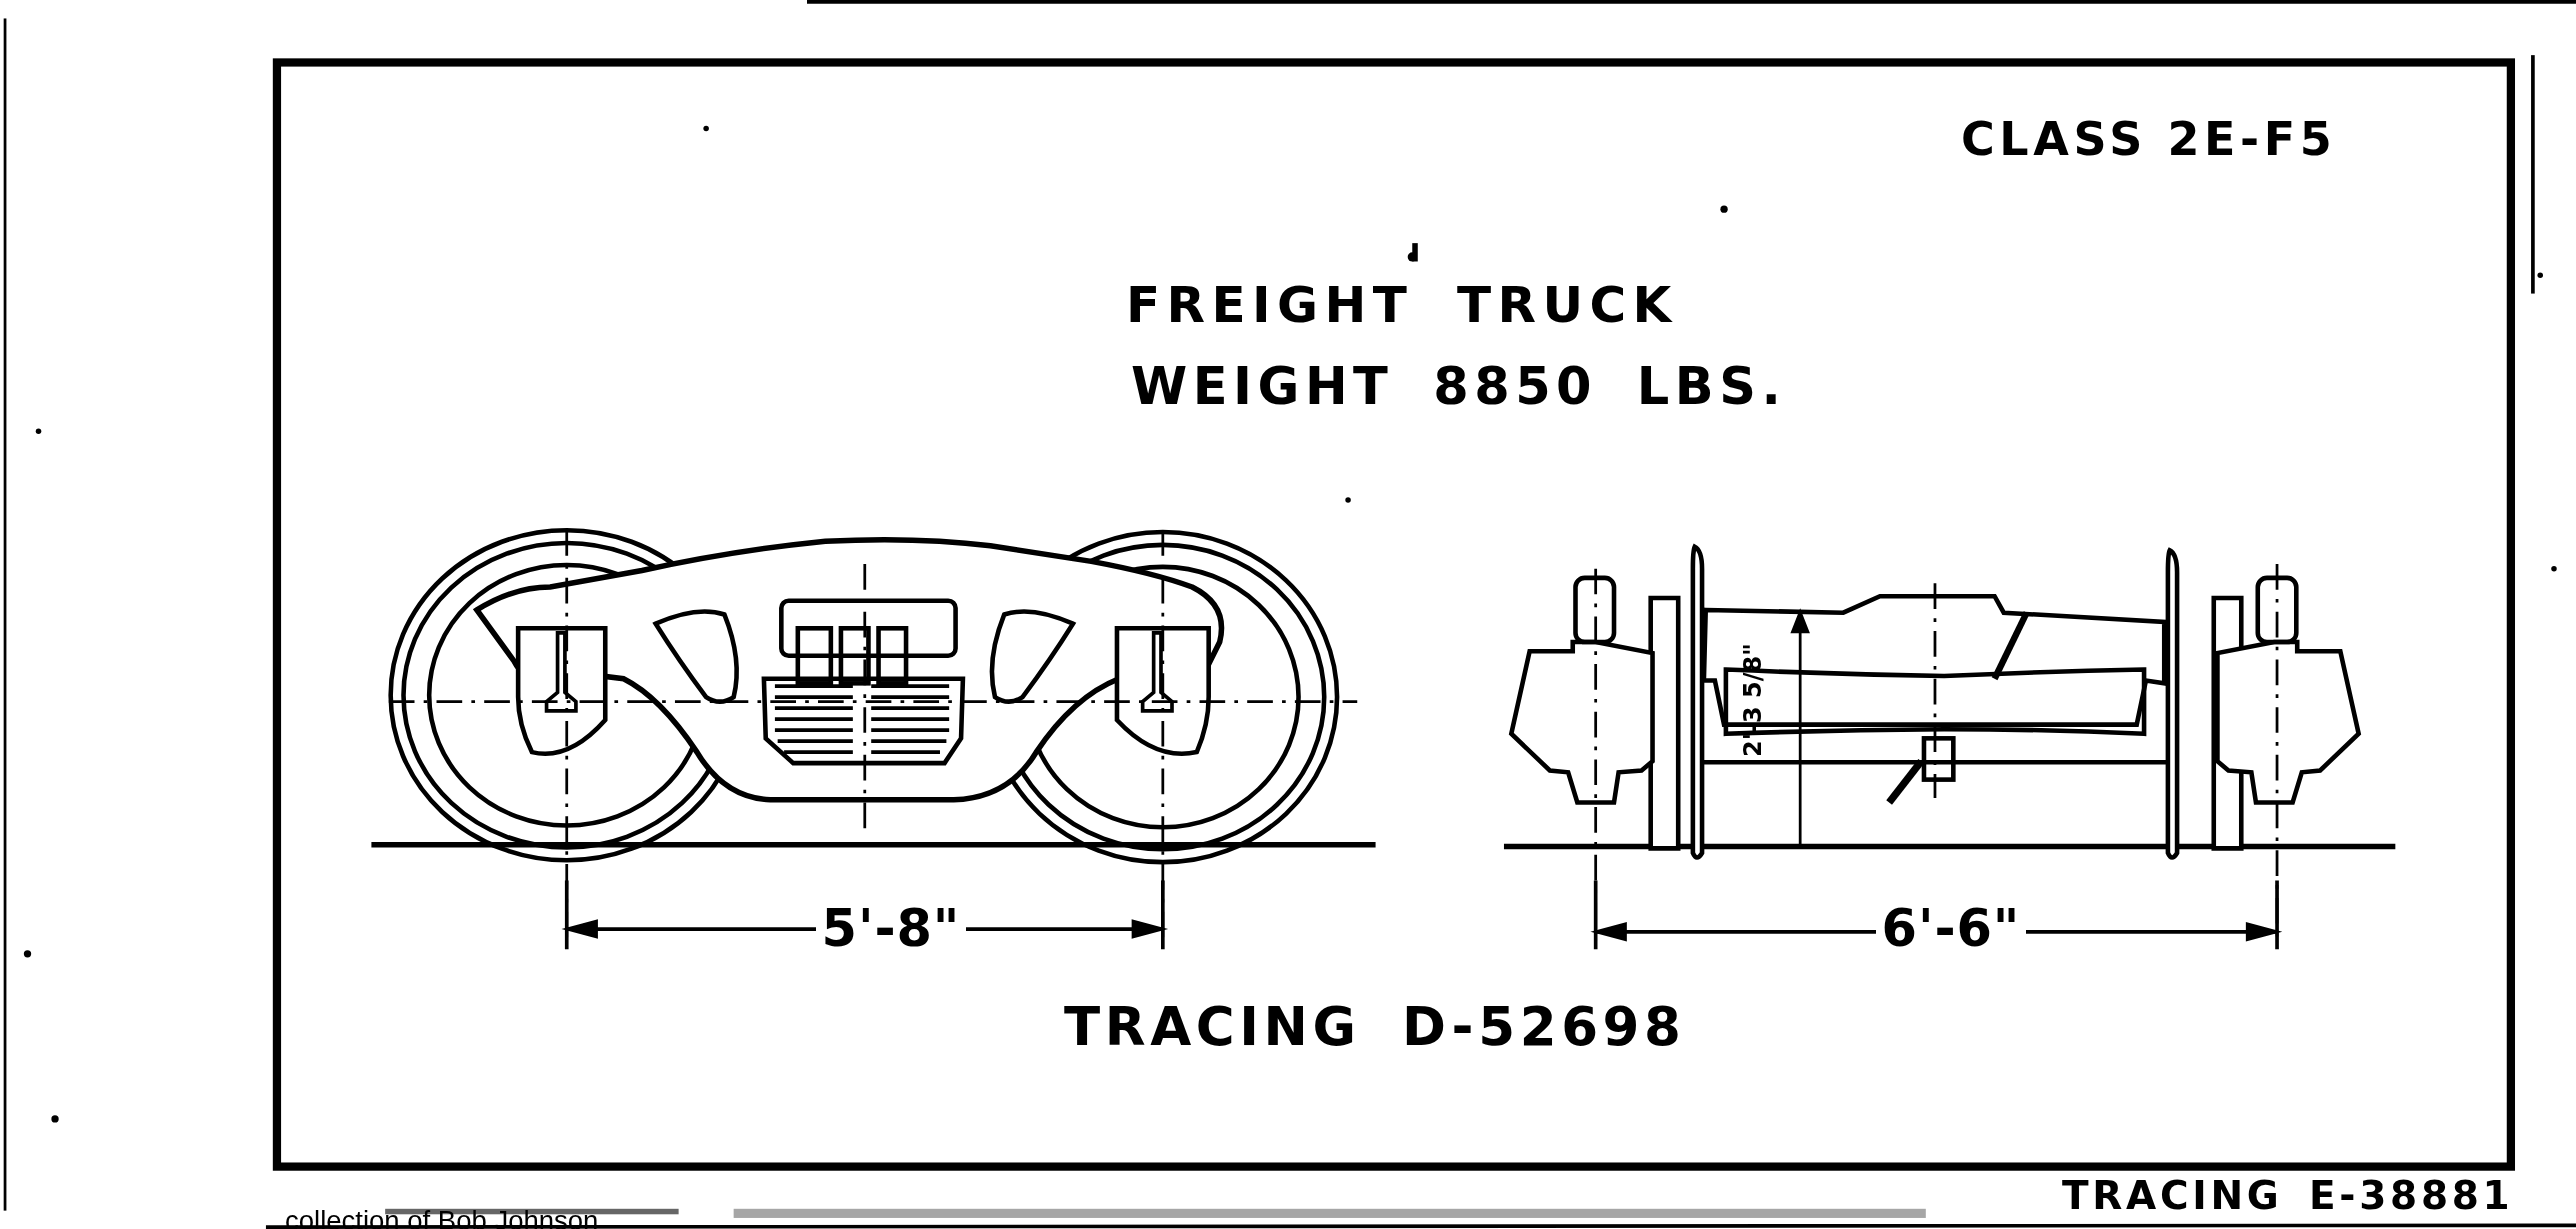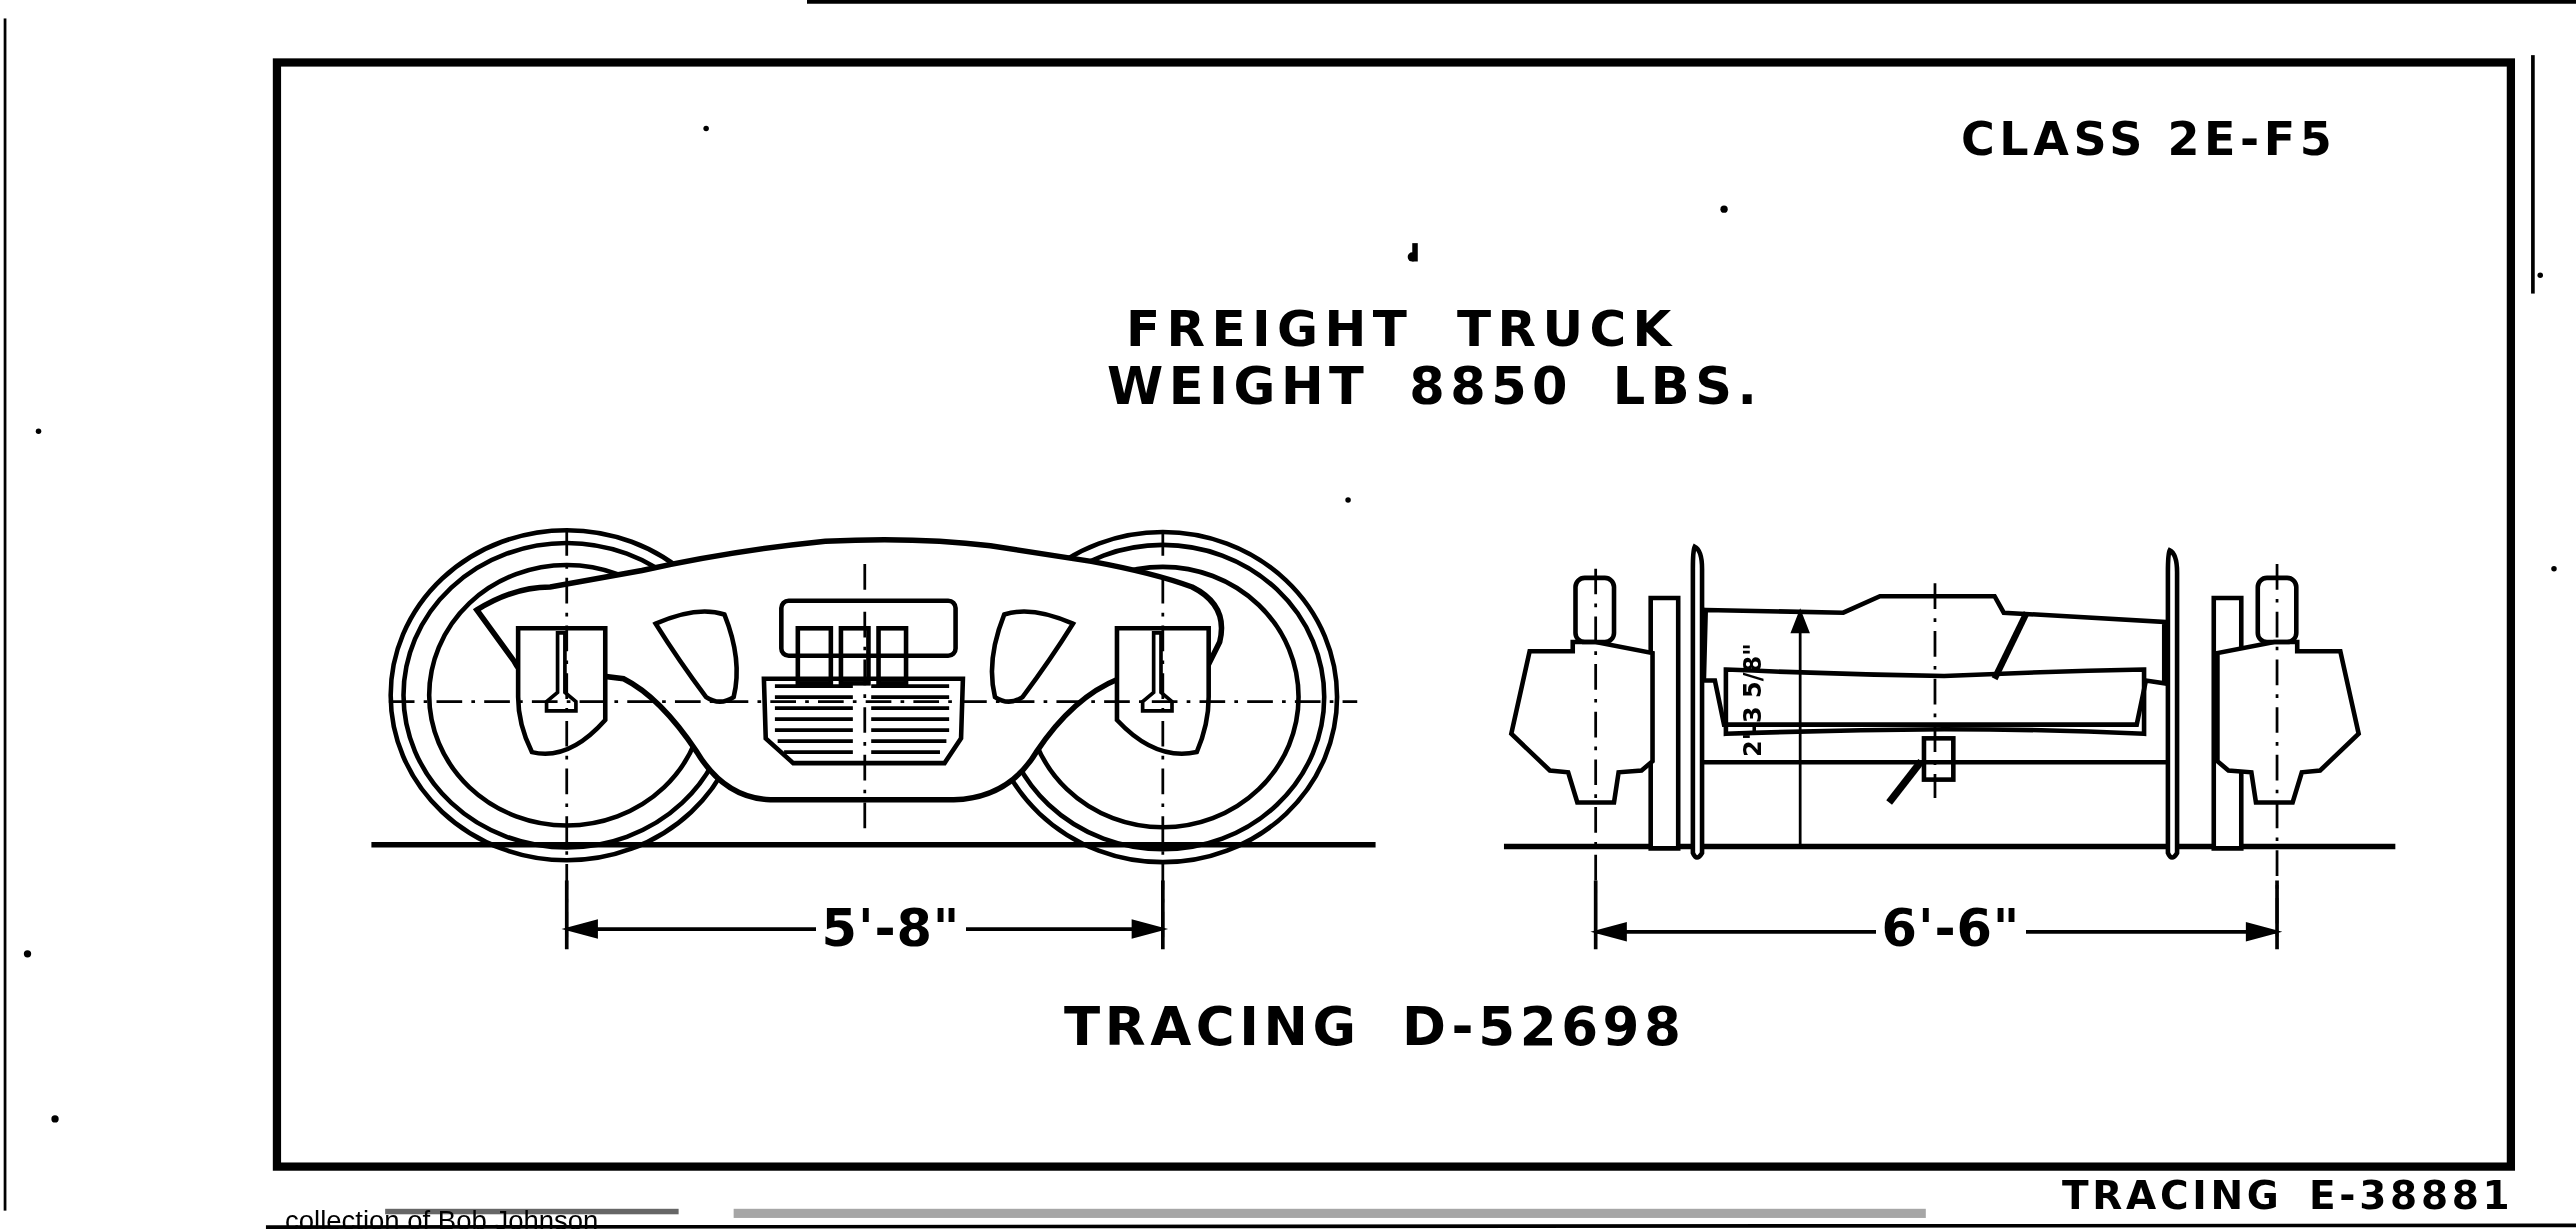--- a/index.html
+++ b/index.html
@@ -1,21 +1,21 @@
 <!DOCTYPE html>
 <html style="font-size:14.7px"><head>
 <meta charset="utf-8">
 <style>
   html, body { margin: 0; padding: 0; background: #ffffff; }
   body { width: 2576px; height: 1230px; position: relative; overflow: hidden; font-family: "DejaVu Sans", sans-serif; }
   #drawing { position: absolute; left: 0; top: 0; }
   .lbl { position: absolute; color: #000; font-family: "DejaVu Sans", sans-serif; font-weight: bold; white-space: nowrap; letter-spacing: 3.7px; line-height: 1; }
   #class-label { left: 1961px; top: 95px; font-size: 46px; letter-spacing: 4.6px; margin-top: 21px; }
-  #title-label { left: 1126px; top: 304px; font-size: 50px; letter-spacing: 6.4px; word-spacing: 20px; }
-  #weight-label { left: 1107px; top: 361px; font-size: 51px; letter-spacing: 5.5px; word-spacing: 16.5px; }
+  #title-label { left: 1126px; top: 280px; font-size: 50px; letter-spacing: 6.4px; word-spacing: 20px; }
+  #weight-label { left: 1131px; top: 361px; font-size: 51px; letter-spacing: 5.5px; word-spacing: 16.5px; }
   #dim-left { left: 816px; top: 903px; font-size: 51px; letter-spacing: 0.9px; background: #fff; padding: 0 5.5px; }
   #dim-right { left: 1876px; top: 903px; font-size: 51px; letter-spacing: 0.9px; background: #fff; padding: 0 5.5px; }
   #tracing-d { left: 1064px; top: 1000px; font-size: 53px; letter-spacing: 4.6px; word-spacing: 18.3px; }
   #tracing-e { left: 2062px; top: 1176px; font-size: 39px; letter-spacing: 3.7px; word-spacing: 9.2px; }
   #credit { position: absolute; left: 285px; top: 1177px; font-family: "Liberation Sans", sans-serif; font-size: 27.5px; color: #000; white-space: nowrap; margin-top: 28px; }
   #small-dim { left: 1741px; top: 757px; font-size: 24px; letter-spacing: 0; transform: rotate(-90deg); transform-origin: left top; }
 </style>
 </head>
 <body>
 

